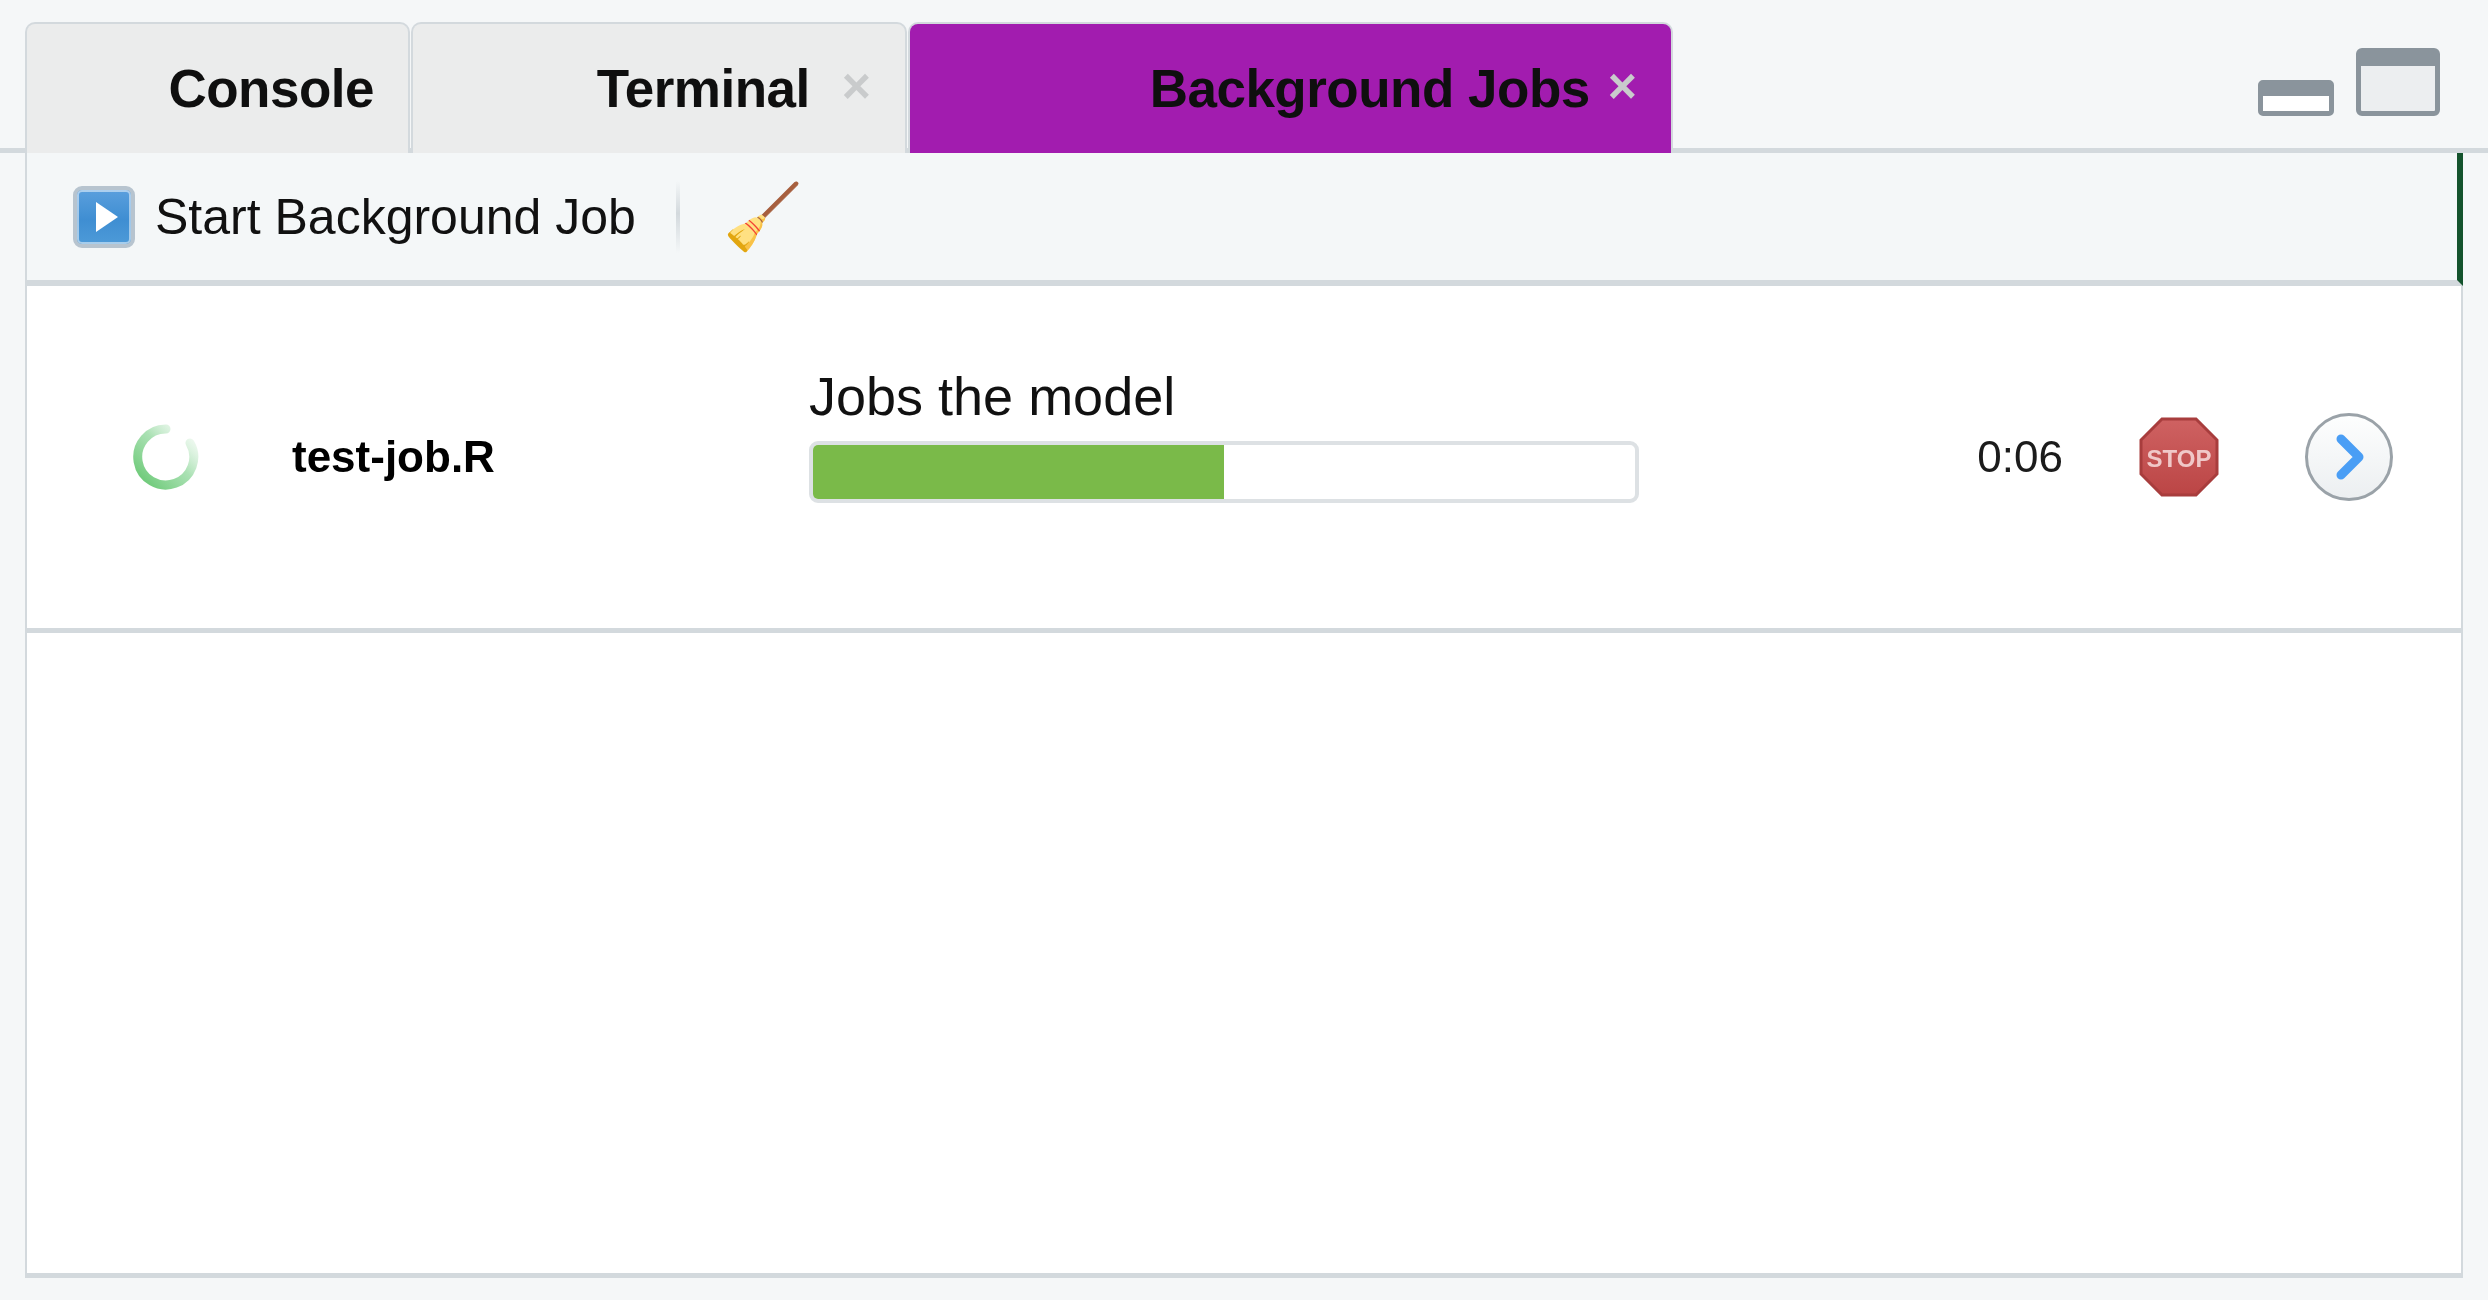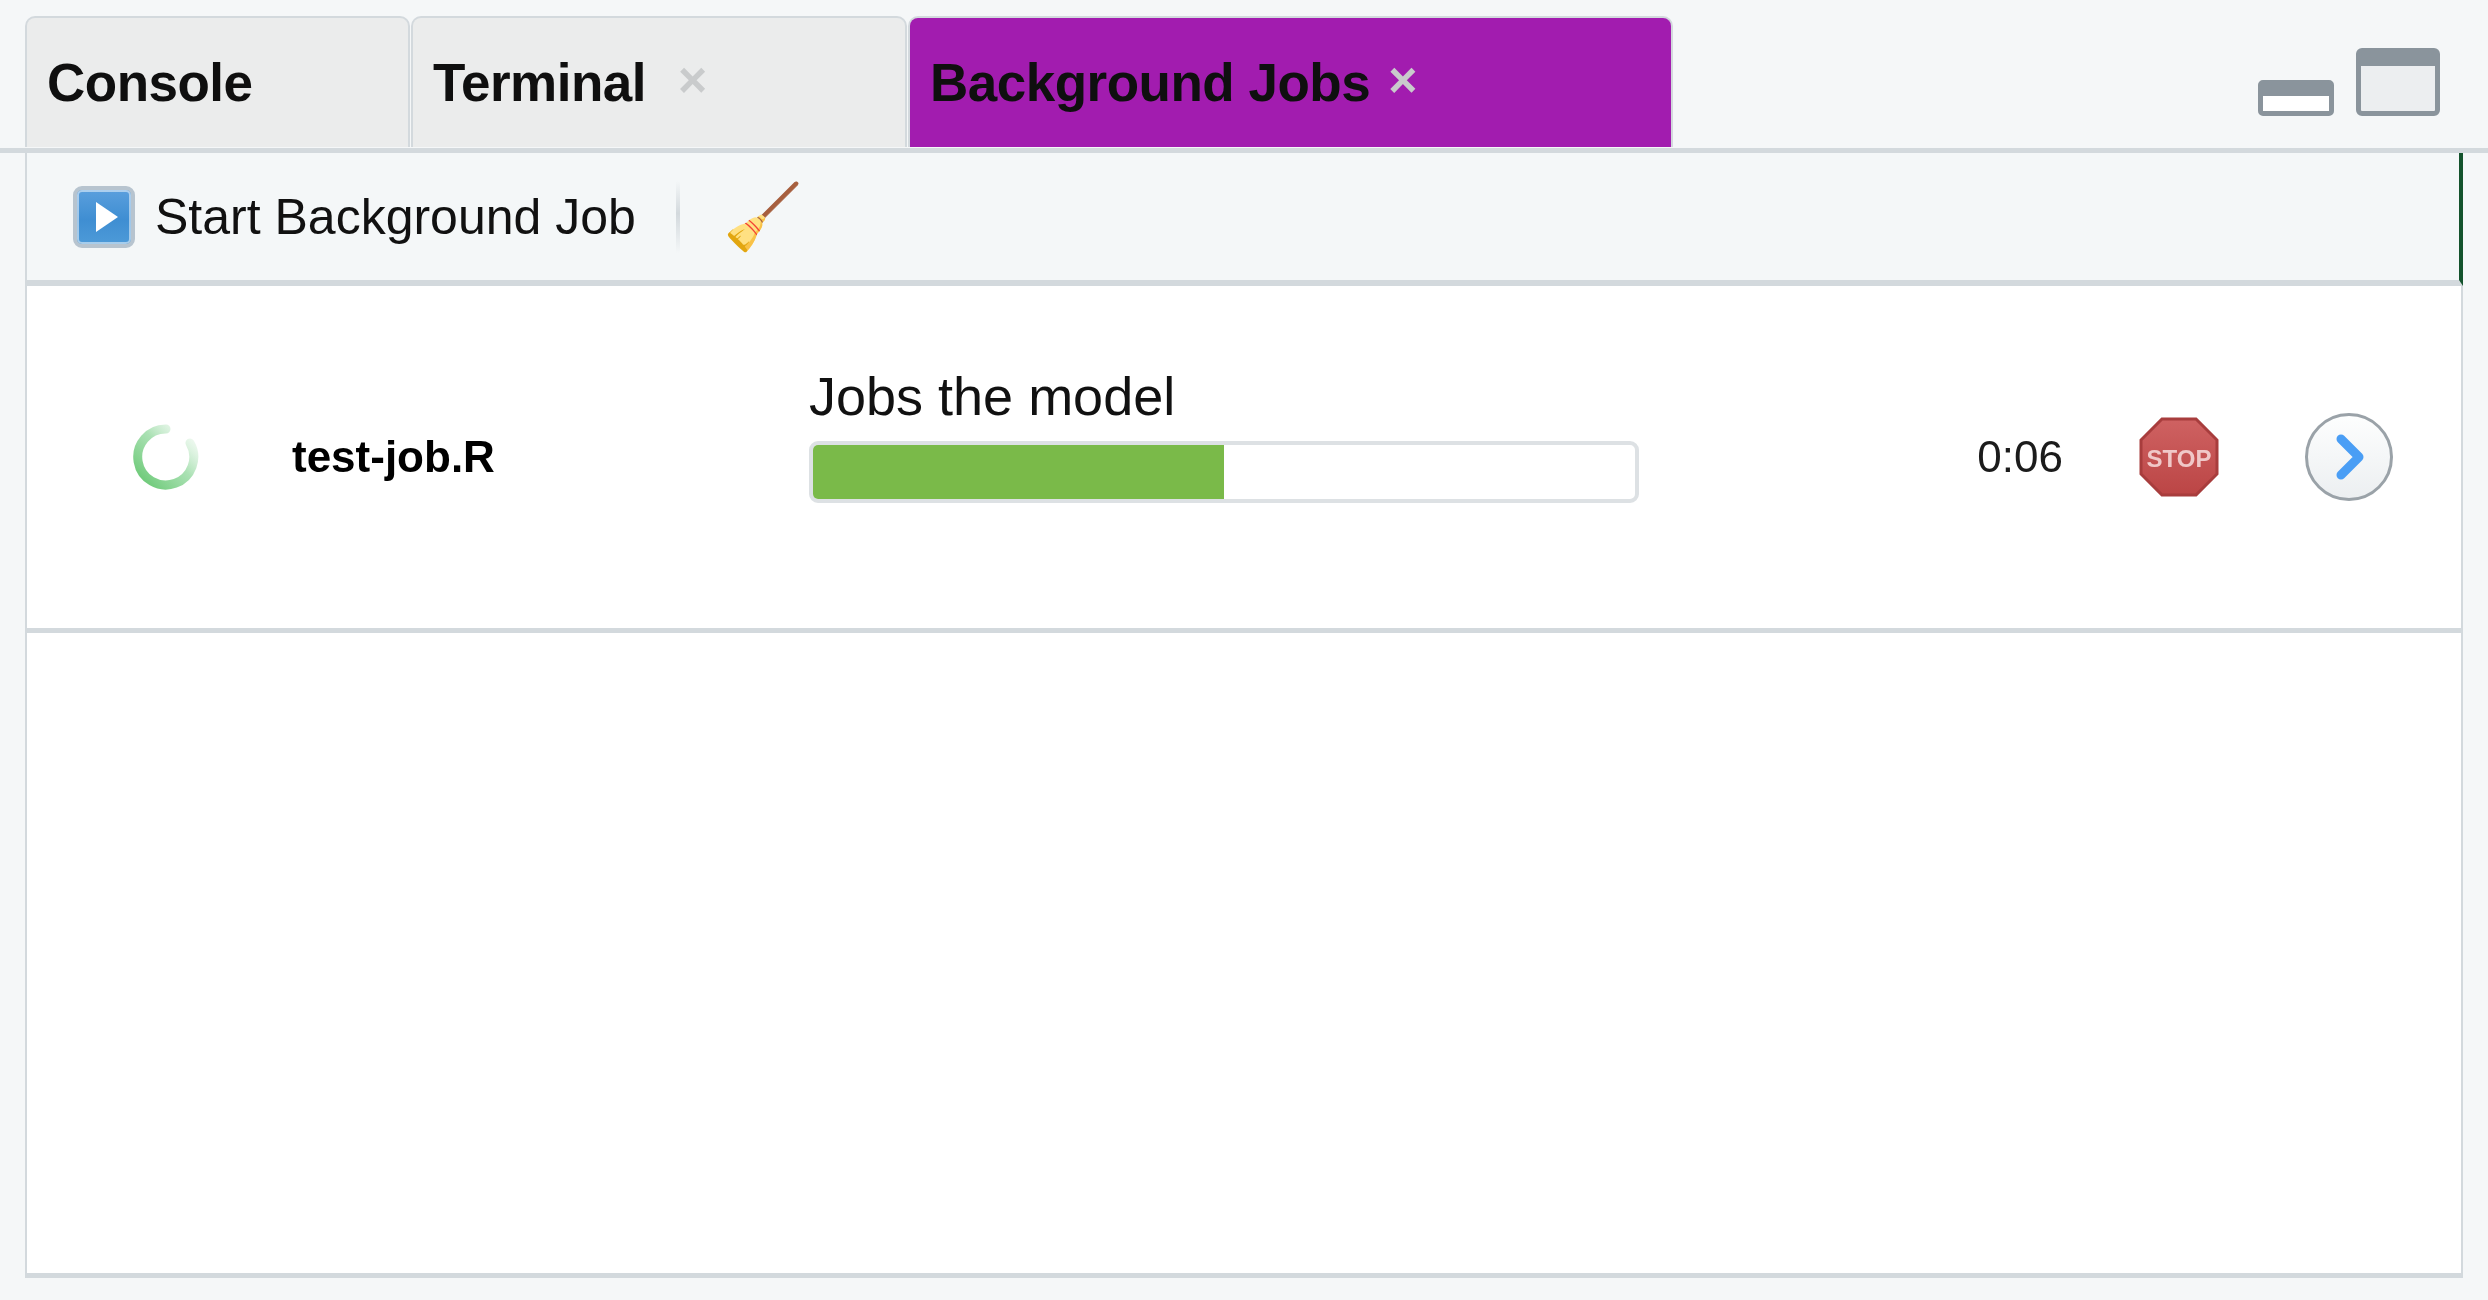--- a/index.html
+++ b/index.html
@@ -34,33 +34,33 @@
   .tabstrip-baseline {
     position: absolute;
     left: 0;
     top: 148px;
     width: 2488px;
     height: 5px;
     background: #d3d9dd;
   }
   .tab {
     position: absolute;
-    top: 16px;
+    top: 22px;
     height: 131px;
     box-sizing: border-box;
     display: flex;
     align-items: center;
-    justify-content: flex-start;
+    justify-content: flex-end;
     gap: 18px;
     border: 2px solid #d3d9dd;
     border-bottom: none;
     border-top-left-radius: 10px;
     border-top-right-radius: 10px;
     background: #ebecec;
-    padding: 0 20px;
+    padding: 0 34px;
     cursor: pointer;
   }
   .tab.active {
     background: #a21caf;
     border-color: #d3d9dd;
     z-index: 5;
   }
   .tab-label {
     font-size: 53px;
     font-weight: bold;
@@ -111,21 +111,21 @@
   
   .toolbar {
     position: absolute;
     left: 25px;
     top: 153px;
     width: 2438px;
     height: 133px;
     box-sizing: border-box;
     background: #f4f7f8;
     border-left: 2px solid #d3d9dd;
-    border-right: 4px solid #14532d;
+    border-right: 6px solid #14532d;
     border-bottom: 6px solid #d3d9dd;
     display: flex;
     align-items: center;
   }
   .tb-button {
     display: flex;
     align-items: center;
     gap: 20px;
     margin-left: 46px;
     cursor: pointer;

